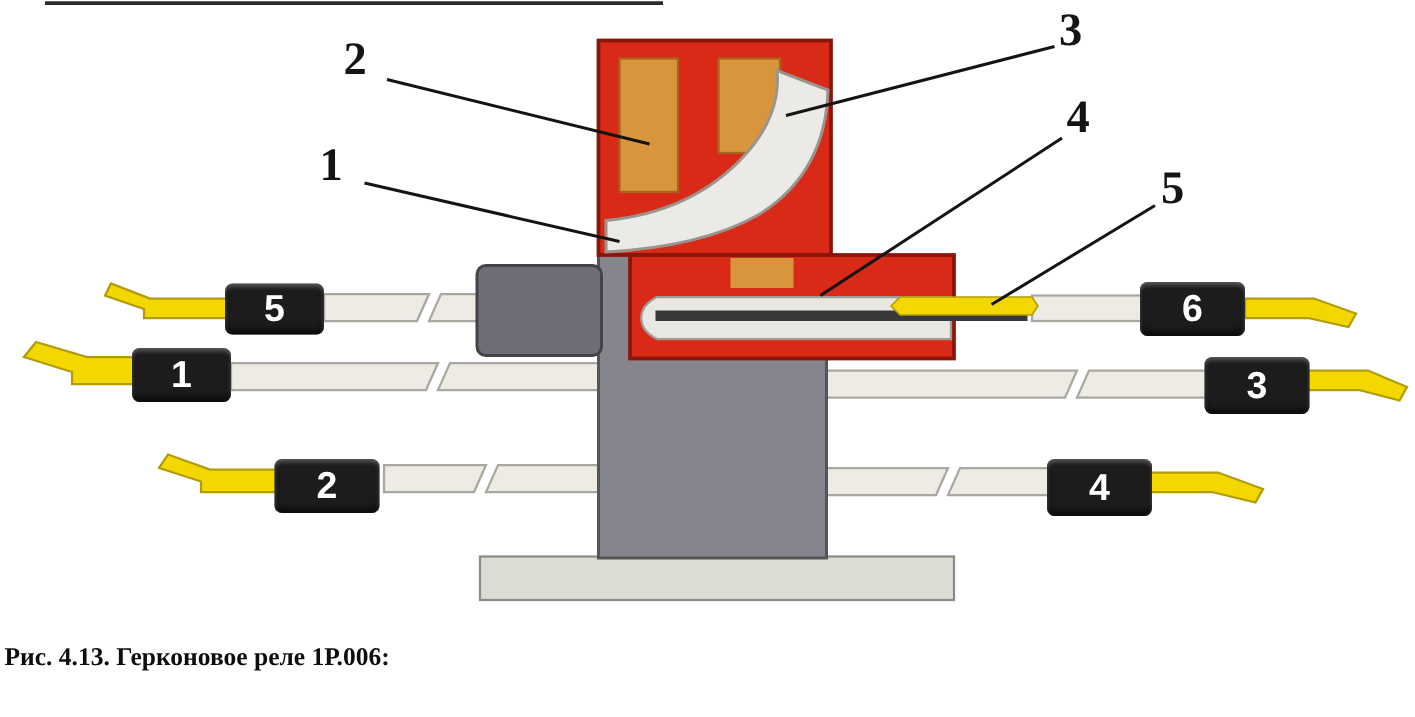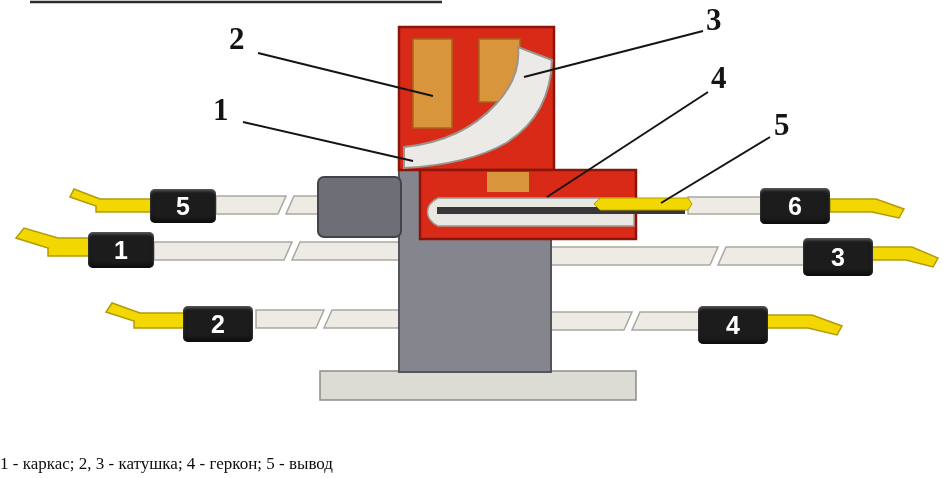--- a/index.html
+++ b/index.html
@@ -106,15 +106,15 @@
   <div class="callout c4">4</div>
   <div class="callout c5">5</div>
 
   <div class="tag tag-5l">5</div>
   <div class="tag tag-1l">1</div>
   <div class="tag tag-2l">2</div>
   <div class="tag tag-6r">6</div>
   <div class="tag tag-3r">3</div>
   <div class="tag tag-4r">4</div>
 
-  <div class="caption-legend">1 - каркас; 2, 3 - катушка; 4 - геркон; 5 - вывод</div>
+  <div class="caption-title">Рис. 4.13. Герконовое реле 1Р.006:</div>
 
 </div>
 
 </body></html>

